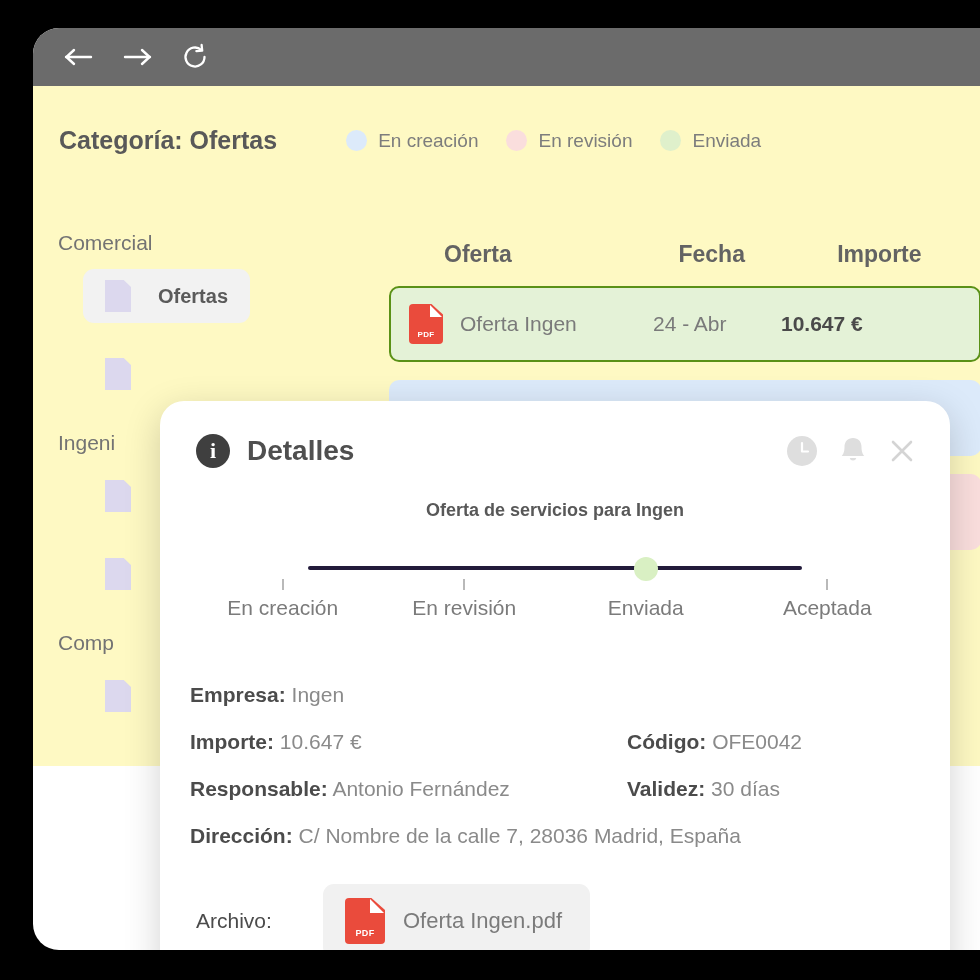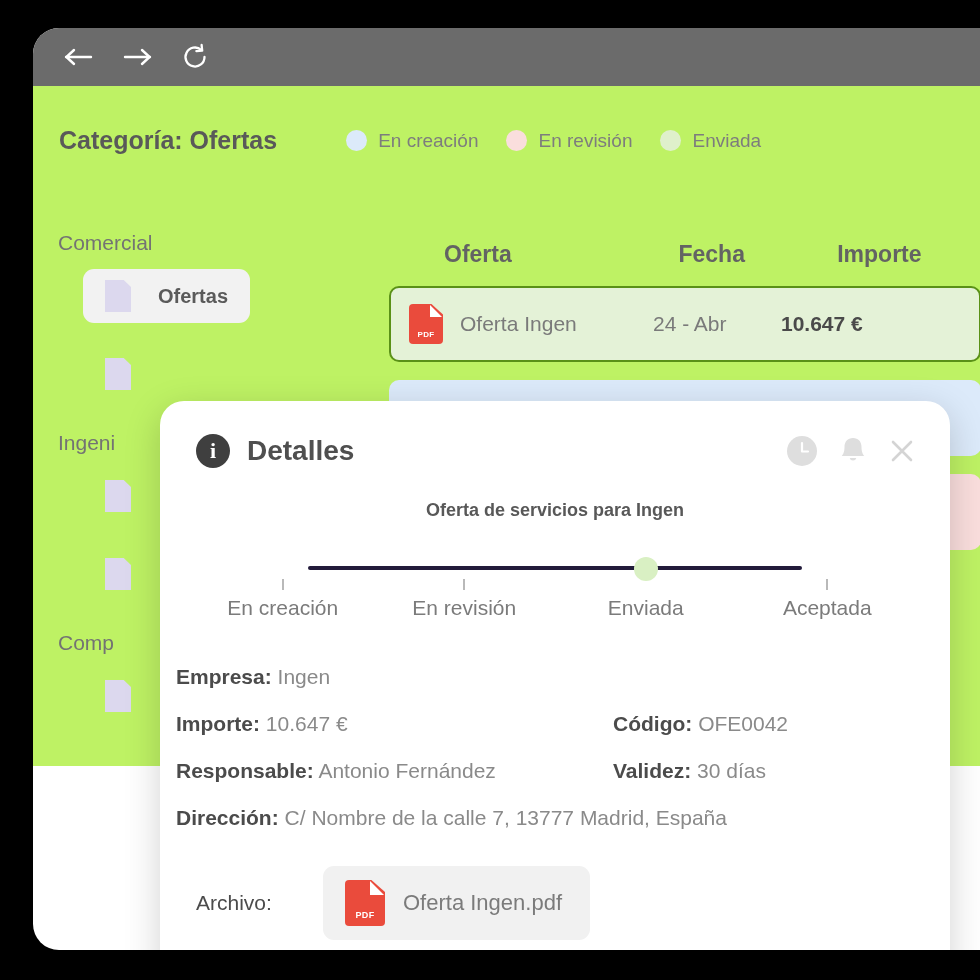--- a/index.html
+++ b/index.html
@@ -43,21 +43,21 @@
   .toolbar-btn {
     width: 36px; height: 36px;
     display: flex; align-items: center; justify-content: center;
     cursor: pointer;
   }
   .toolbar-btn svg { display: block; }
 
   
   .page-body {
     position: relative;
-    background: #bef264;
+    background: #fef9c3;
     height: 680px;
   }
 
   .page-header {
     position: absolute;
     left: 26px;
     top: 40px;
     display: flex;
     align-items: center;
     width: 890px;
@@ -269,22 +269,22 @@
     position: absolute;
     top: 17px;
     left: 0; right: 0;
     font-size: 21px;
     color: #7b7b7b;
     white-space: nowrap;
   }
 
   
   .fields {
-    margin: 30px 0 0 0;
-    padding: 0 16px;
+    margin: 48px 0 0 0;
+    padding: 0 30px;
   }
   .field-row {
     display: flex;
     margin-bottom: 23px;
   }
   .field {
     font-size: 21px;
     color: #8a8a8a;
     white-space: nowrap;
   }
@@ -504,21 +504,21 @@
               <span>Antonio Fernández</span>
             </div>
             <div class="field right">
               <span class="k">Validez:</span>
               <span>30 días</span>
             </div>
           </div>
           <div class="field-row">
             <div class="field full">
               <span class="k">Dirección:</span>
-              <span>C/ Nombre de la calle 7, 13777 Madrid, España</span>
+              <span>C/ Nombre de la calle 7, 28036 Madrid, España</span>
             </div>
           </div>
         </div>
 
         <div class="archivo-row">
           <div class="archivo-label">Archivo:</div>
           <div class="file-chip">
             <span class="pdf-icon lg">
               <span class="fold"></span>
               <span class="pdf-txt">PDF</span>

